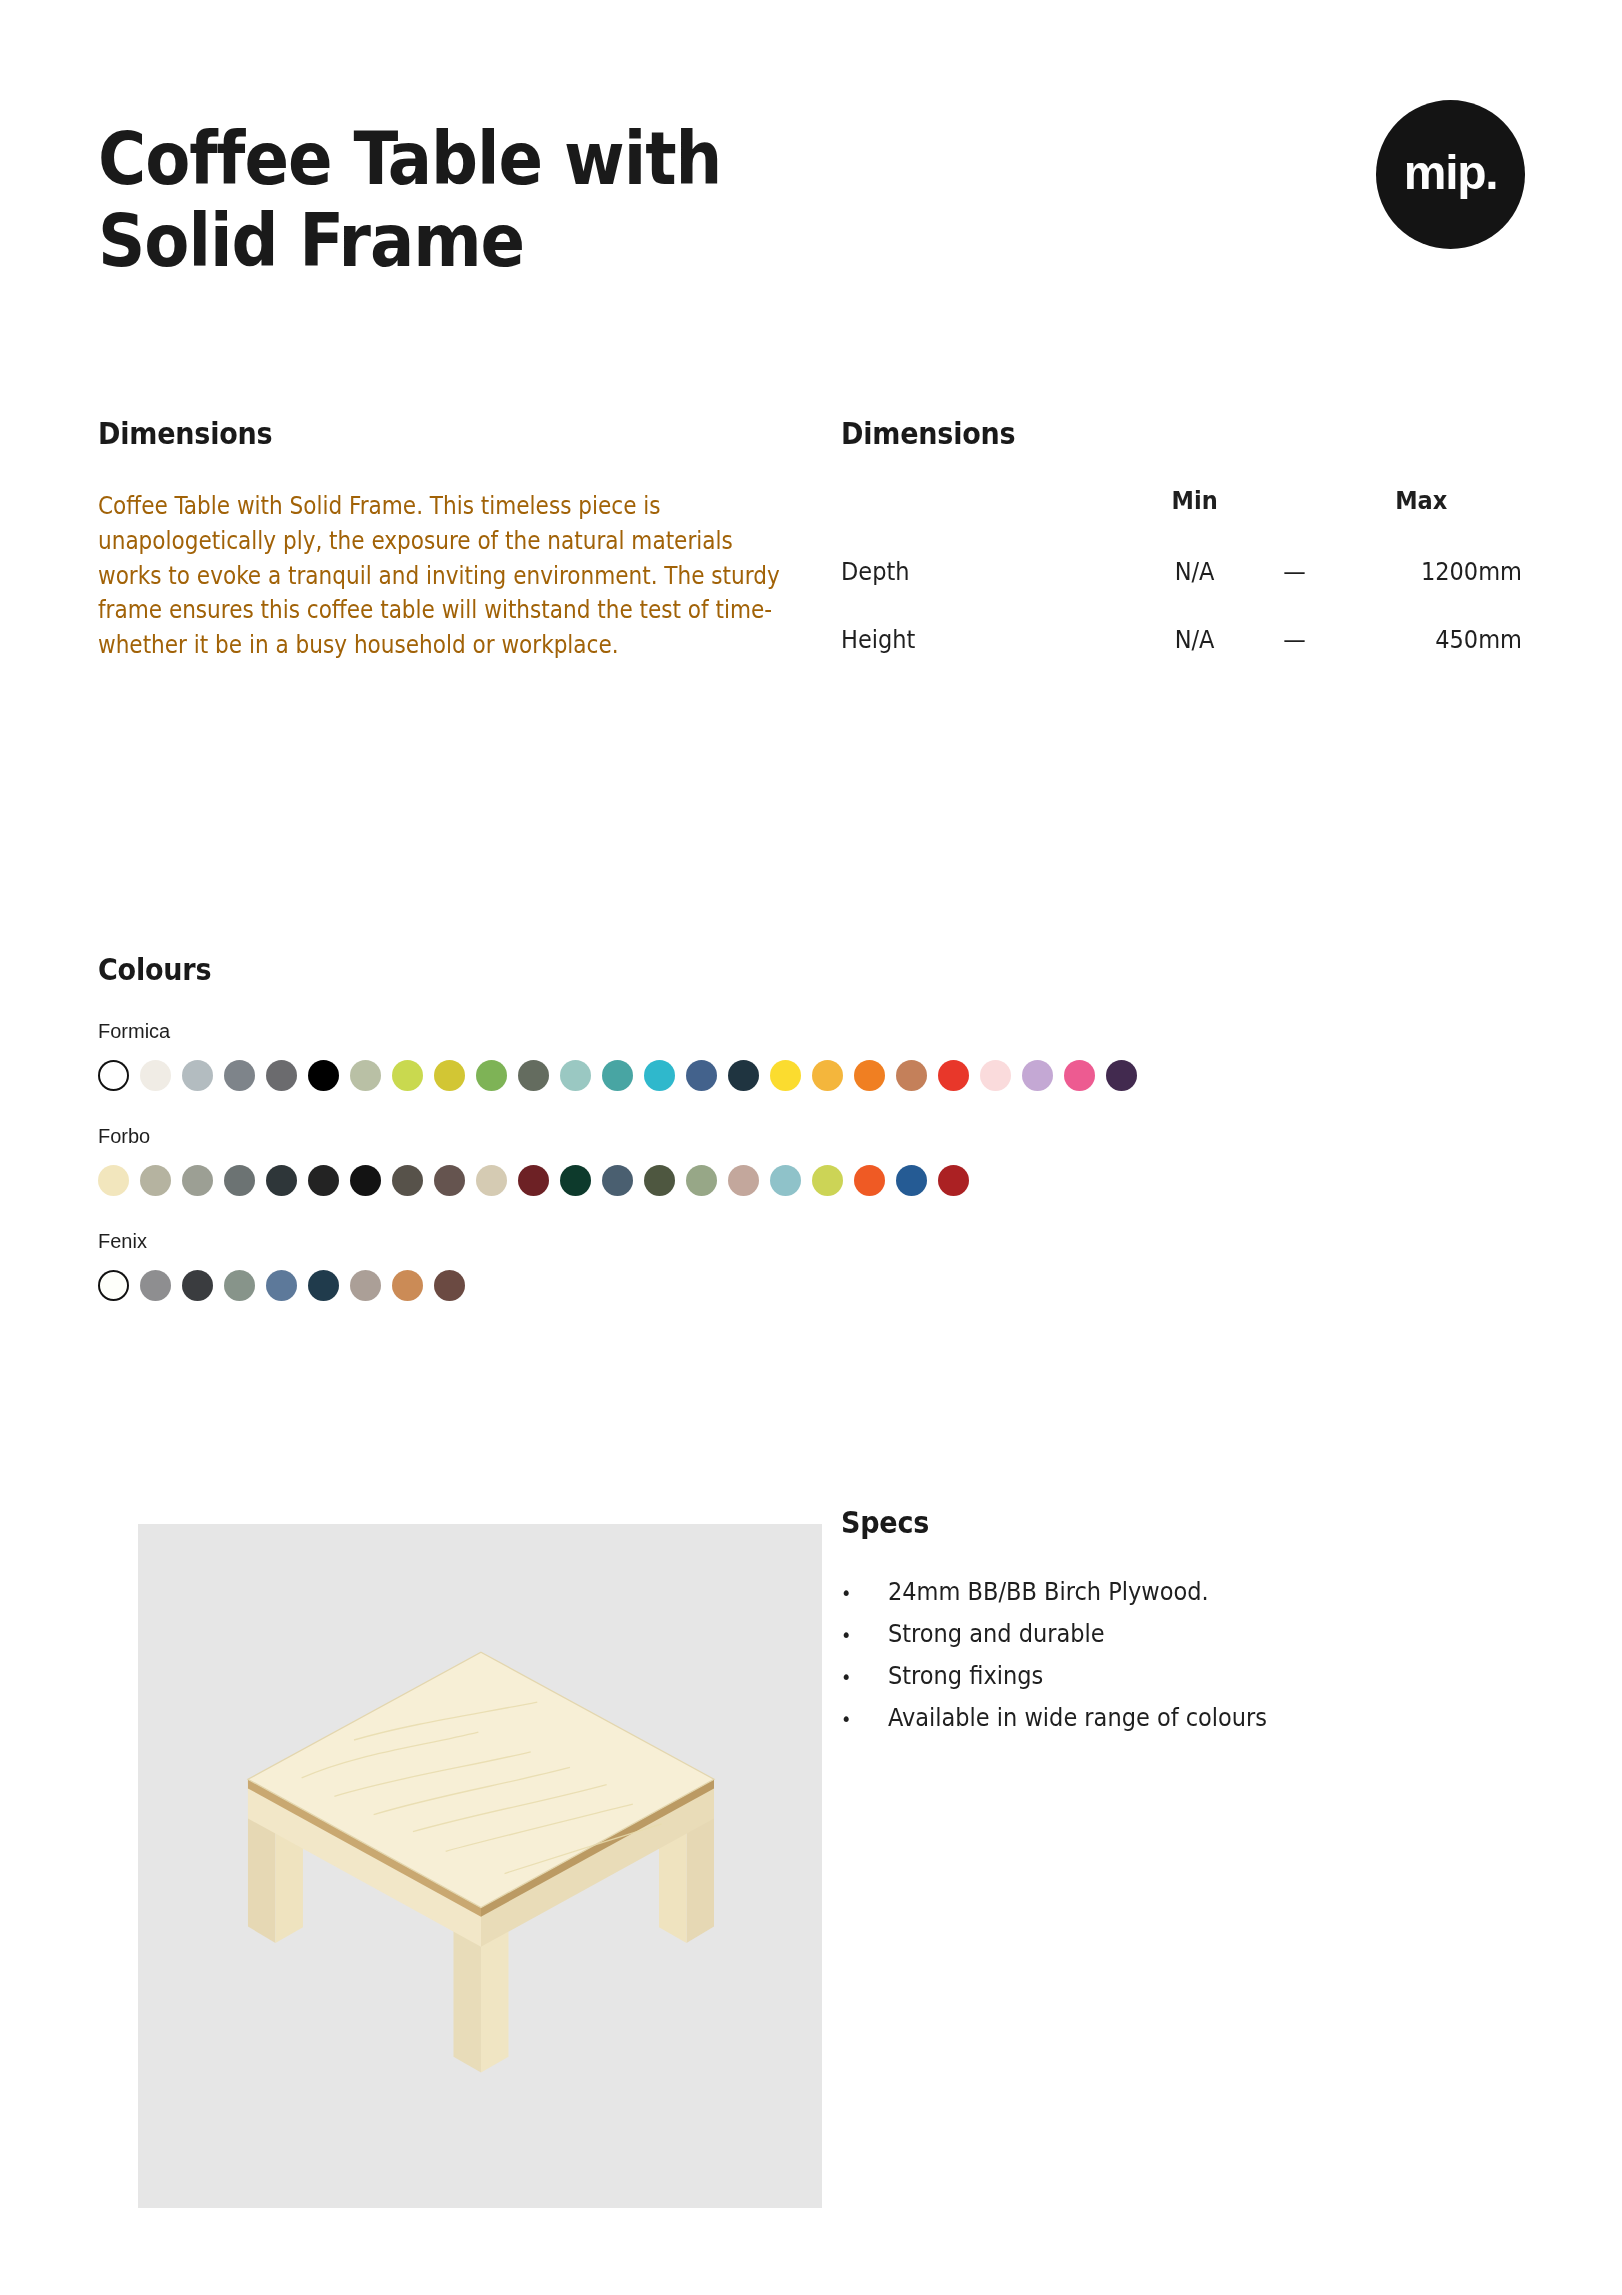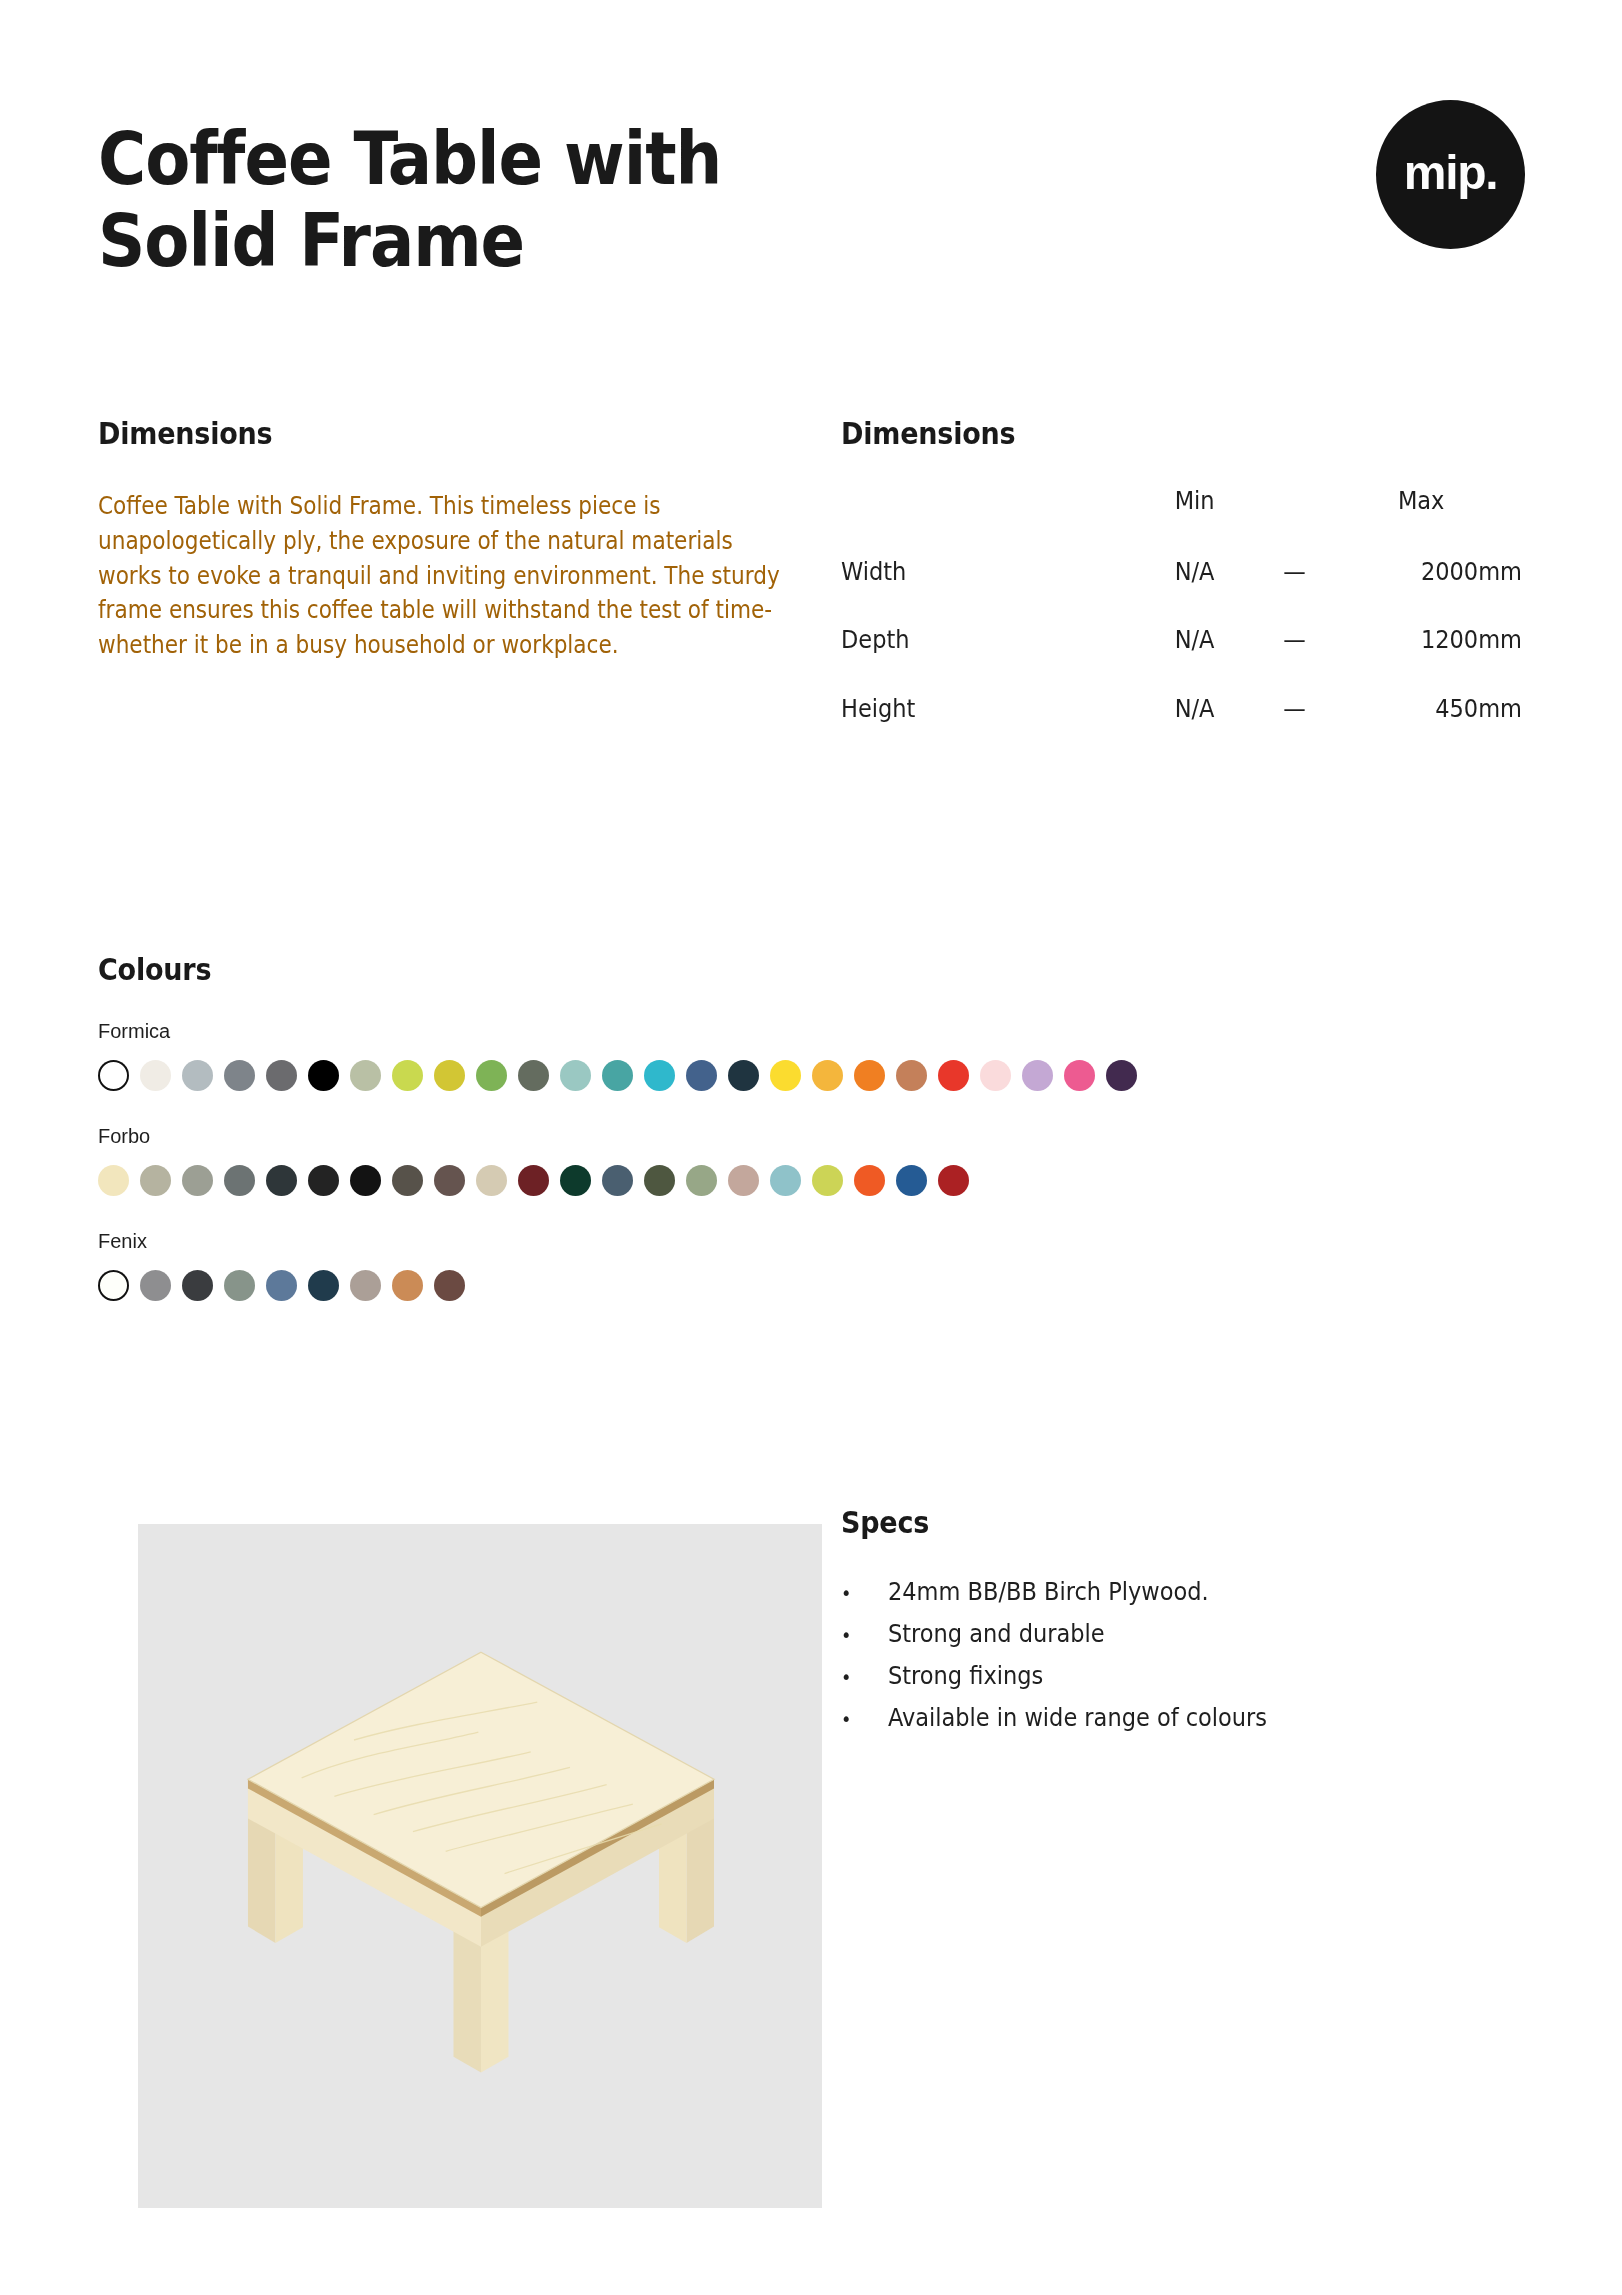--- a/index.html
+++ b/index.html
@@ -106,21 +106,21 @@
   .dim-table {
     margin-top: 34px;
     width: 681px;
     border-collapse: collapse;
     font-family: "DejaVu Sans Condensed", "Liberation Sans Narrow", "Liberation Sans", sans-serif;
     font-stretch: condensed;
     font-size: 25px;
     color: #1f1f1f;
   }
   .dim-table th {
-    font-weight: 400;
+    font-weight: 700;
     text-align: center;
     padding-bottom: 31px;
   }
   .dim-table td {
     padding: 10.5px 0 29px 0;
     vertical-align: baseline;
   }
   .col-label  { width: 275px; text-align: left; }
   .col-min    { width: 131px; text-align: center; }
   .col-dash   { width: 59px;  text-align: center; }
@@ -224,26 +224,20 @@
     <table class="dim-table">
       <thead>
         <tr>
           <th class="col-label"></th>
           <th class="col-min">Min</th>
           <th class="col-dash"></th>
           <th class="col-max">Max</th>
         </tr>
       </thead>
       <tbody>
-        <tr>
-          <td class="col-label">Width</td>
-          <td class="col-min">N/A</td>
-          <td class="col-dash">—</td>
-          <td class="col-max">2000mm</td>
-        </tr>
         <tr>
           <td class="col-label">Depth</td>
           <td class="col-min">N/A</td>
           <td class="col-dash">—</td>
           <td class="col-max">1200mm</td>
         </tr>
         <tr>
           <td class="col-label">Height</td>
           <td class="col-min">N/A</td>
           <td class="col-dash">—</td>

